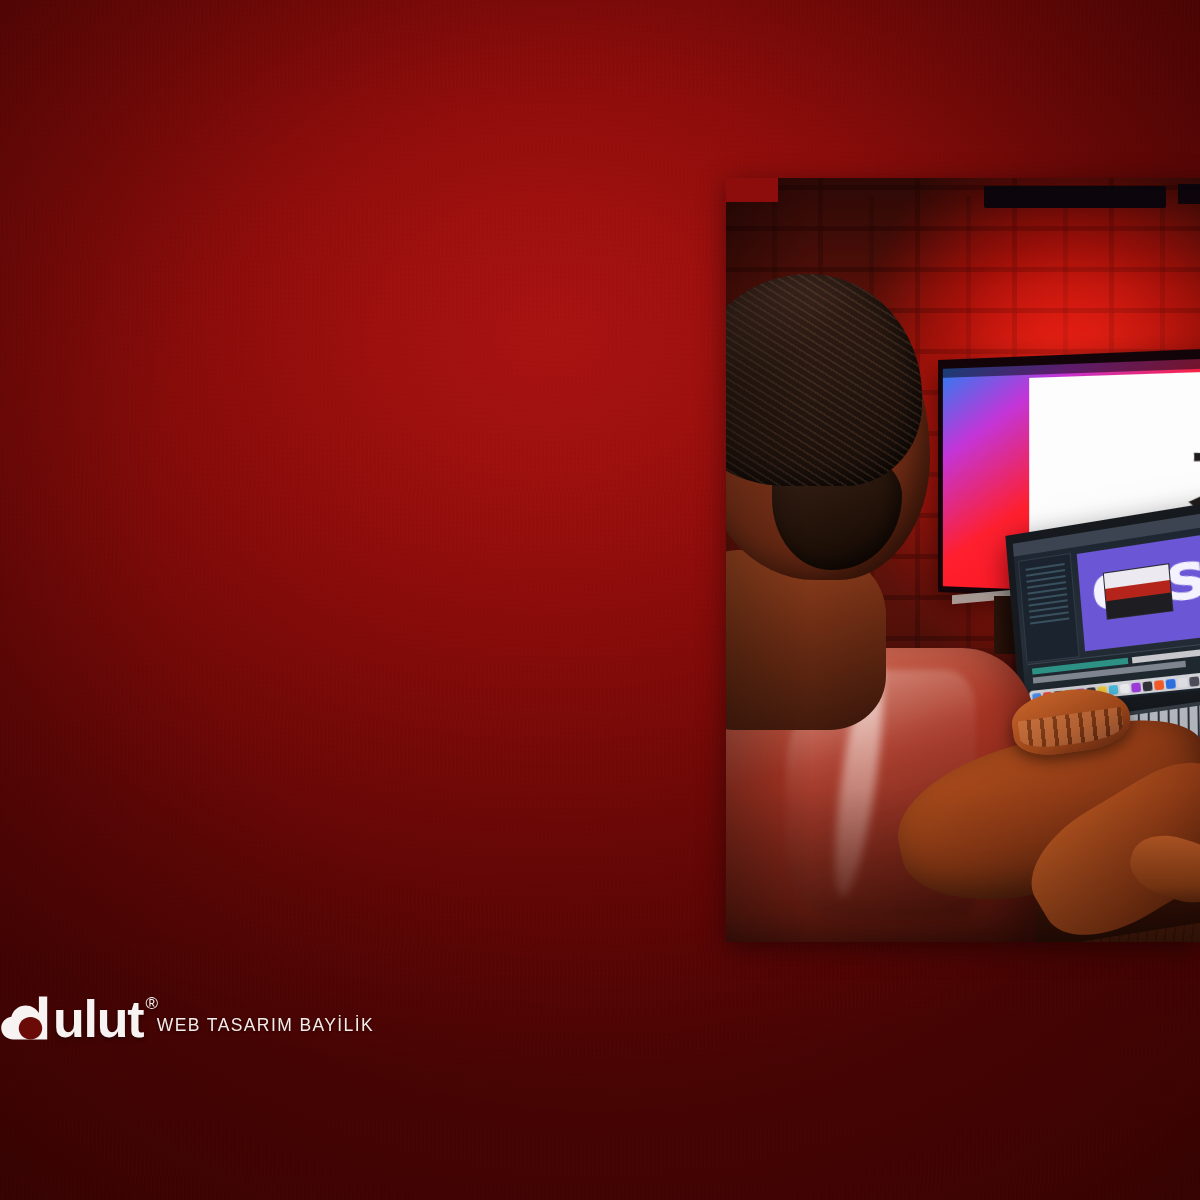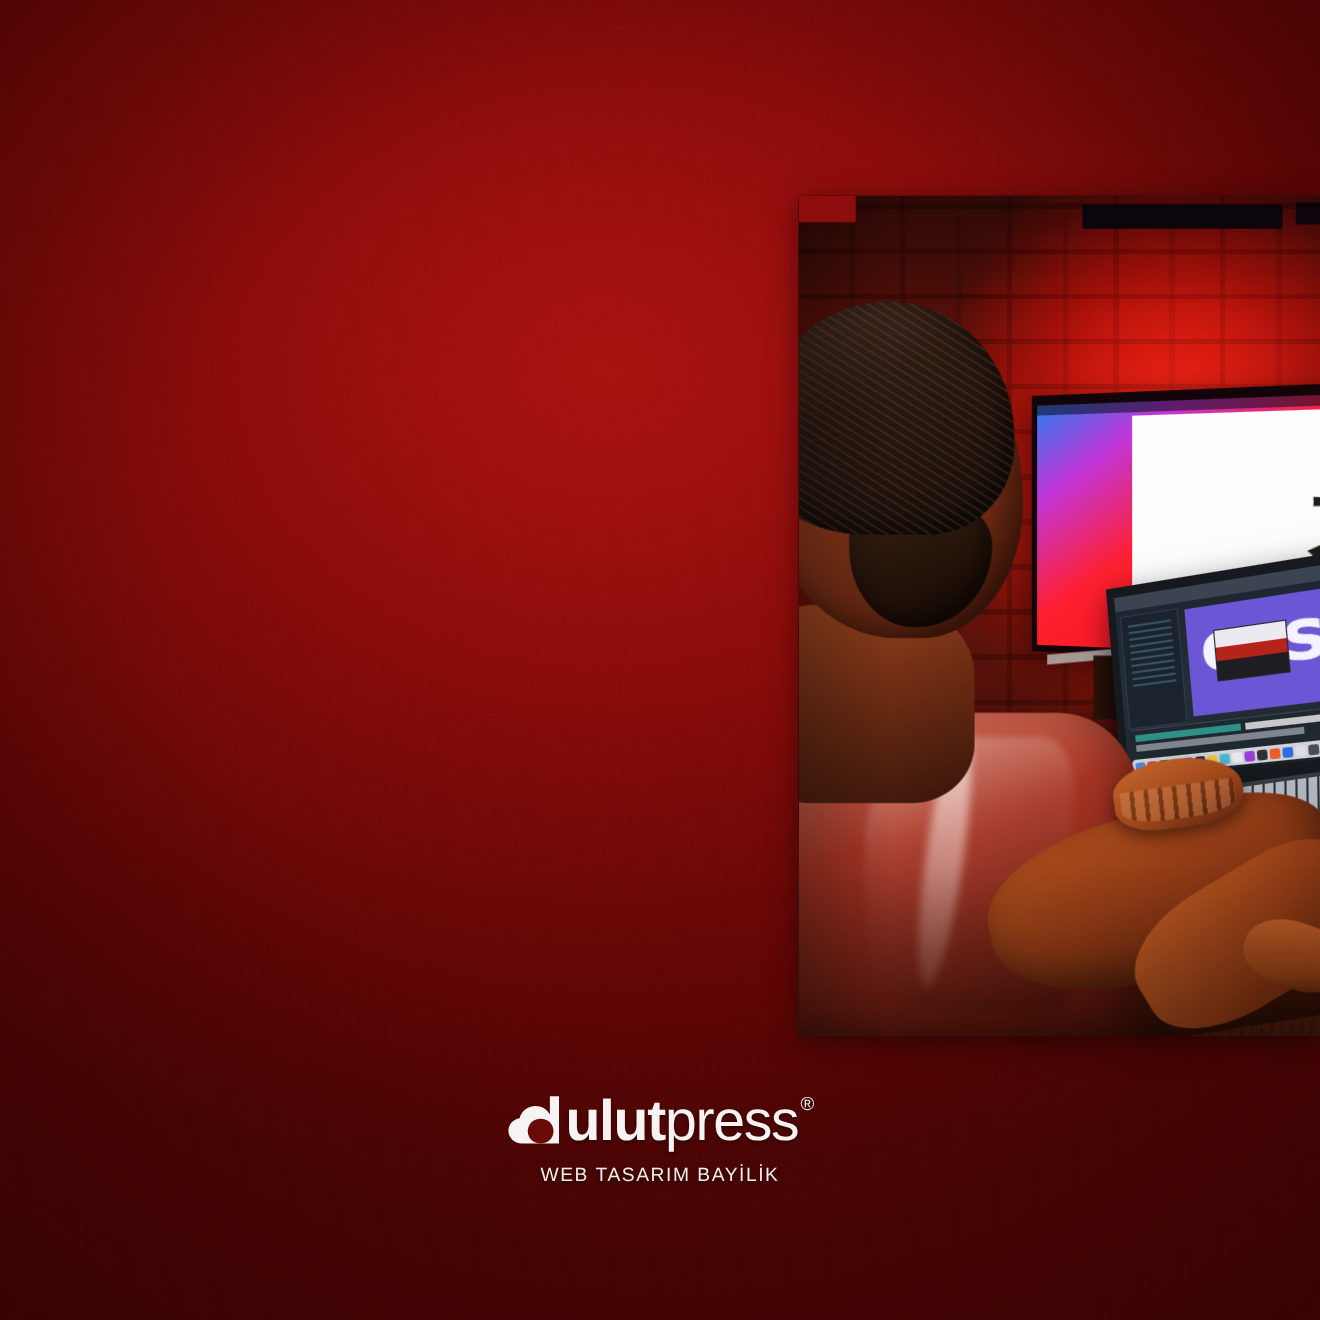--- a/index.html
+++ b/index.html
@@ -406,21 +406,21 @@
     background:
       linear-gradient(180deg, rgba(0,0,0,.22) 0%, rgba(0,0,0,0) 14%, rgba(0,0,0,0) 80%, rgba(0,0,0,.3) 100%),
       linear-gradient(90deg, rgba(0,0,0,.3) 0%, rgba(0,0,0,0) 18%);
     pointer-events: none;
   }
 
   
   .logo {
     position: absolute;
     left: 0; right: 0; top: 993px;
-    display: flex; flex-direction: column; align-items: center;
+    display: flex; flex-direction: row; align-items: center;
   }
   .logo-word {
     display: flex; align-items: flex-start;
     color: #f7f3f2;
     font-size: 52px;
     line-height: 1;
     letter-spacing: -1.2px;
     text-shadow: 0 2px 4px rgba(0,0,0,.4);
   }
   .cloud-b {
@@ -552,19 +552,18 @@
       <span class="cloud-b">
         <svg viewBox="0 0 52 52" width="52" height="52" aria-hidden="true">
           <path d="M13.5 46.5 C6.6 46.5 1.2 41.4 1.2 35.0 C1.2 29.2 5.6 24.5 11.3 23.7
                    C12.9 17.2 18.8 12.4 25.8 12.4 C31.4 12.4 36.4 15.5 38.9 20.1
                    L38.9 3.5 L47.2 3.5 L47.2 46.5 Z" fill="#f7f3f2"></path>
           <path d="M30.5 24.0 C37.1 24.0 42.2 29.0 42.2 35.3 C42.2 41.5 37.1 46.5 30.5 46.5
                    C23.9 46.5 18.8 41.5 18.8 35.3 C18.8 29.0 23.9 24.0 30.5 24.0 Z" fill="#6a0b08"></path>
         </svg>
       </span>
       <span class="logo-bold">ulut</span>
-      <span class="logo-light">press</span>
       <span class="logo-reg">®</span>
     </div>
     <div class="logo-sub">WEB TASARIM BAYİLİK</div>
   </div>
 
 </div>
 
 </body></html>

